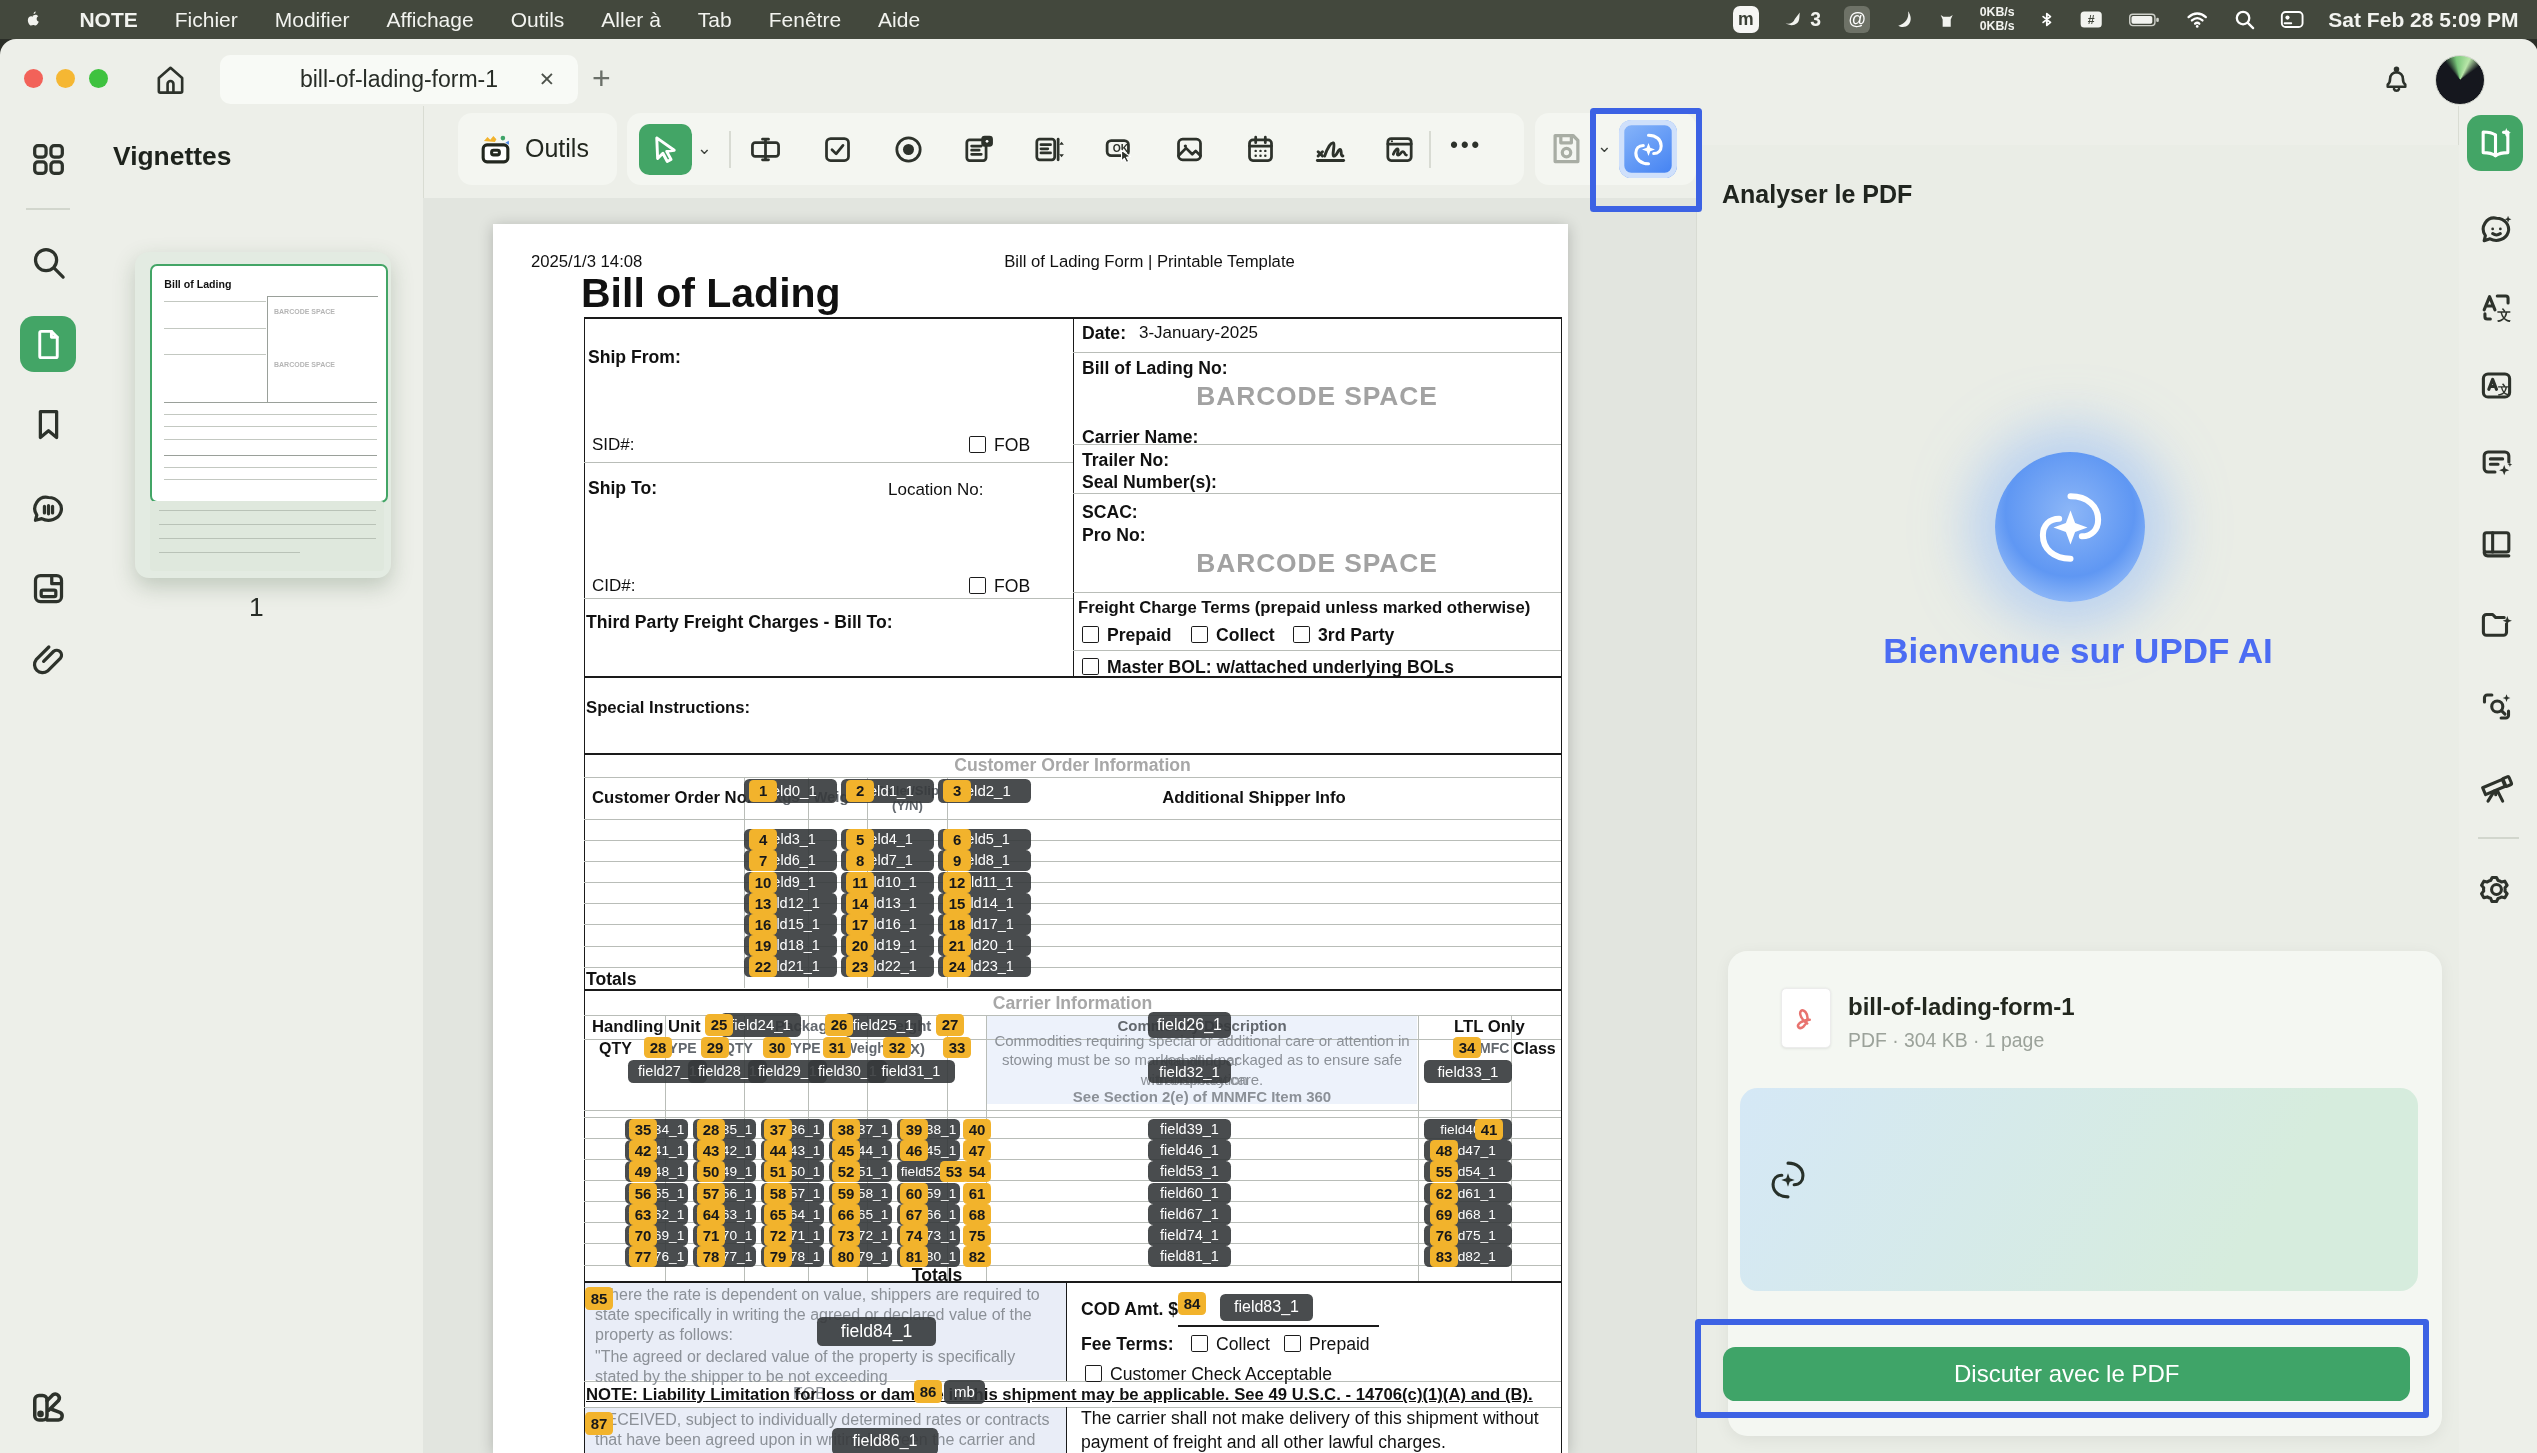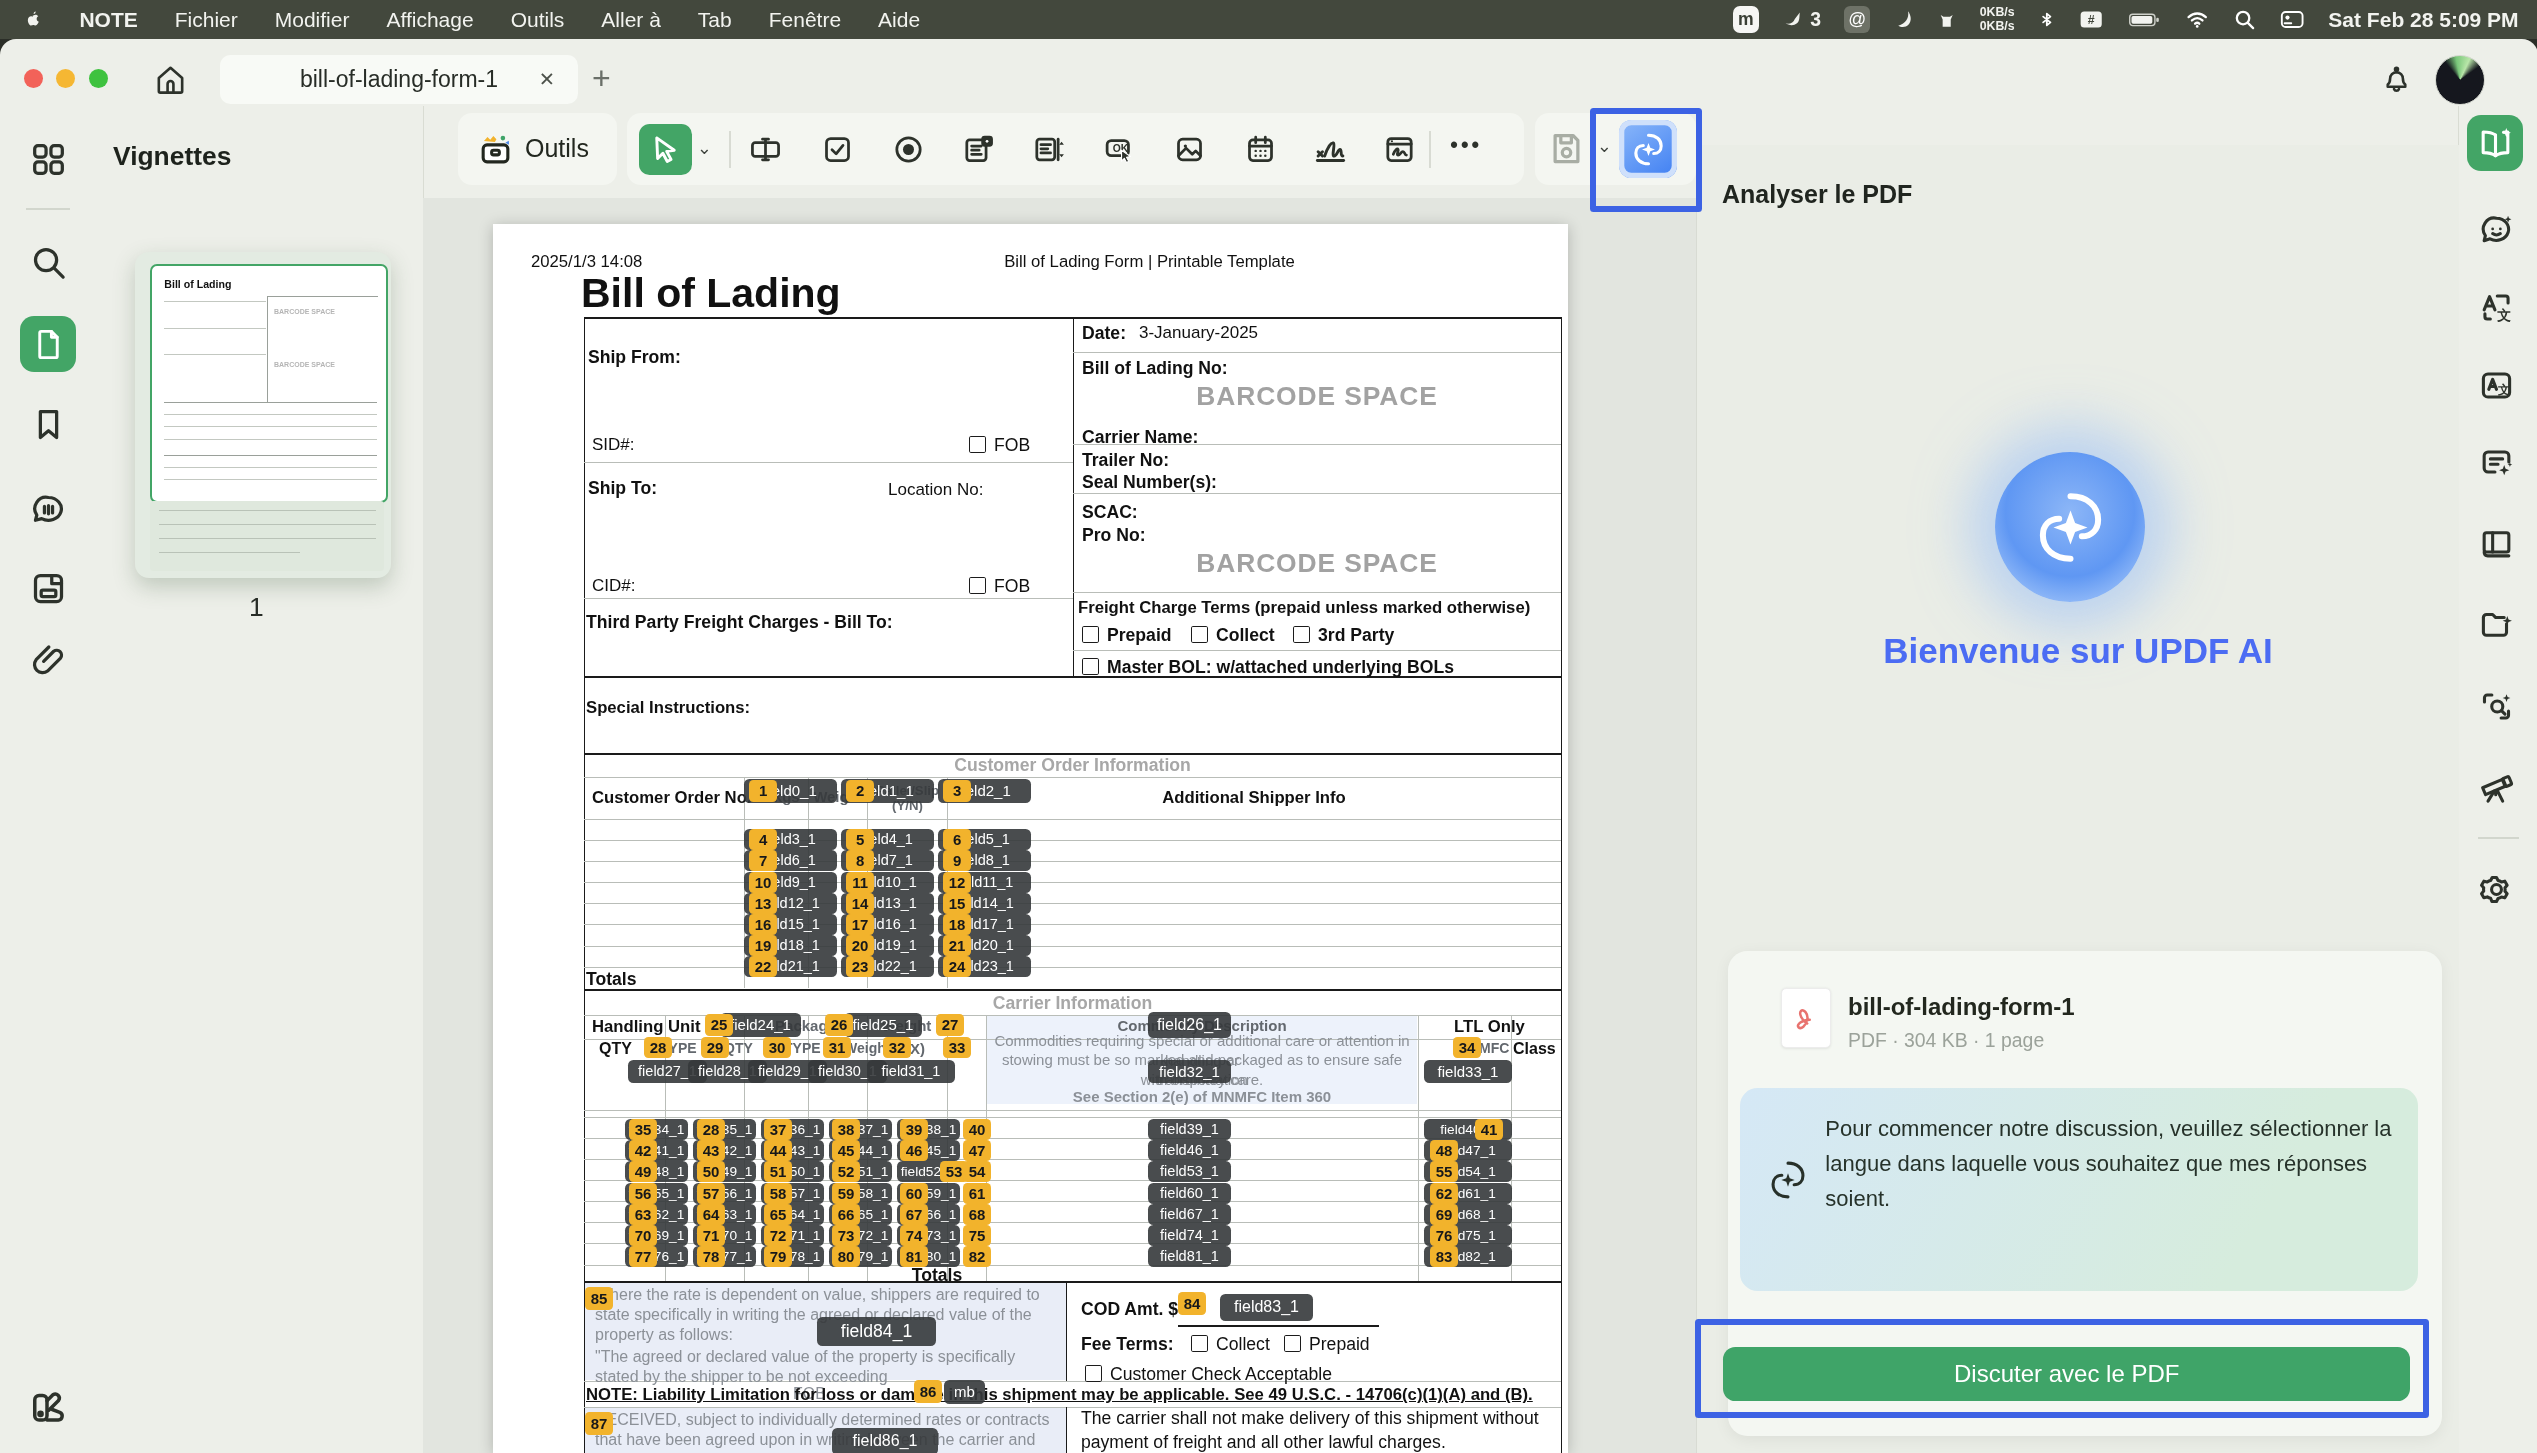--- a/index.html
+++ b/index.html
@@ -739,21 +739,20 @@
         <div class="fmeta">PDF · 304 KB · 1 page</div>
 
         <div class="bubble">
           <span class="abs" style="left:25px;top:69px;">
             <svg width="46" height="46" viewBox="0 0 24 24" style="stroke:#273029;fill:none;stroke-width:1.6;stroke-linecap:round;">
                 <path d="M12 3.2c4.8 0 7.8 2.8 7.8 6.6 0 2.8-1.8 4.7-4.6 4.7"></path>
                 <path d="M12 20.8c-4.8 0-7.8-2.8-7.8-6.6 0-2.8 1.8-4.7 4.6-4.7"></path>
                 <path fill="#273029" stroke="none" d="M12 8.5l.9 2.6 2.6.9-2.6.9-.9 2.6-.9-2.6-2.6-.9 2.6-.9z"></path>
               </svg>
           </span>
-          <div class="btext">Pour commencer notre discussion, veuillez sélectionner la langue dans laquelle vous souhaitez que mes réponses soient.</div>
         </div>
       </div>
 
       <div class="bluebox" style="left:-1.8px;top:1174px;width:722px;height:87px;">
         <div class="chatbtn">
           <span>Discuter avec le PDF</span>
         </div>
       </div>
       <div class="aifooter">Généré par IA, à titre indicatif uniquement.</div>
     </div>

